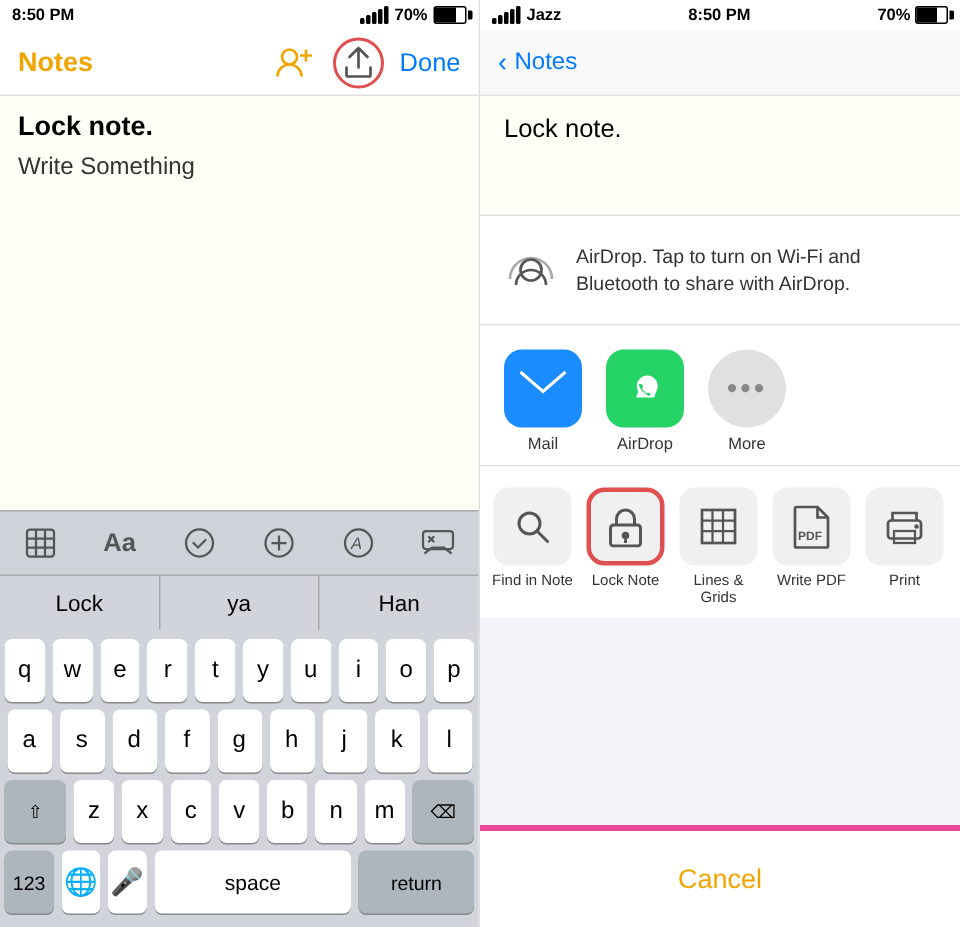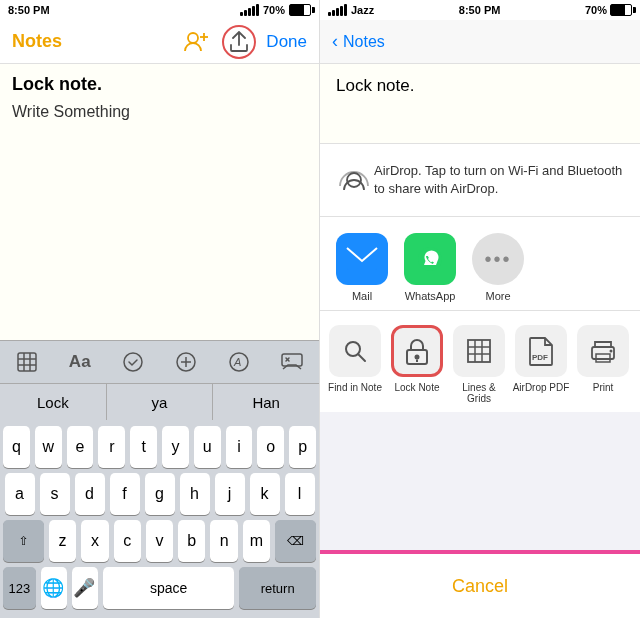--- a/index.html
+++ b/index.html
@@ -258,21 +258,21 @@
       background: #f2f2f7;
       display: flex;
       flex-direction: column;
     }
 
     .airdrop-section {
       background: #fff;
       padding: 14px 16px;
       display: flex;
       align-items: center;
-      gap: 2px;
+      gap: 12px;
       border-bottom: 1px solid #e0e0e0;
       margin: 0;
     }
 
     .airdrop-icon {
       width: 44px;
       height: 44px;
       display: flex;
       align-items: center;
       justify-content: center;
@@ -625,21 +625,21 @@
         <span class="app-label">Mail</span>
       </div>
       <div class="app-item">
         <div class="app-icon whatsapp">
           <svg width="32" height="32" viewBox="0 0 32 32" fill="none">
             <circle cx="16" cy="16" r="12" fill="#25d366"></circle>
             <path d="M10 22l1.5-4a7 7 0 1112 0l-1.5 4z" fill="white"></path>
             <path d="M12 13c0 4.4 6.6 8 6.6 8l1.4-1.4-1.8-1-1.2.8C15.5 18 14 16 14 16l.8-1.2-1-1.8L12 13z" fill="#25d366"></path>
           </svg>
         </div>
-        <span class="app-label">WhatsApp</span>
+        <span class="app-label">AirDrop</span>
       </div>
       <div class="app-item">
         <div class="app-icon more" style="display:flex;align-items:center;justify-content:center;">
           <span style="font-size:20px;color:#888;letter-spacing:2px;">•••</span>
         </div>
         <span class="app-label">More</span>
       </div>
     </div>
 
     <div class="actions-row">
@@ -676,21 +676,21 @@
         <span class="action-label">Lines &amp; Grids</span>
       </div>
       <div class="action-item">
         <div class="action-icon">
           <svg width="26" height="30" viewBox="0 0 26 30" fill="none">
             <path d="M3 2h14l7 7v19a1 1 0 01-1 1H3a1 1 0 01-1-1V3a1 1 0 011-1z" stroke="#555" stroke-width="1.8" fill="none"></path>
             <path d="M17 2v7h7" stroke="#555" stroke-width="1.8" fill="none"></path>
             <text x="4" y="24" font-size="8" fill="#555" font-weight="bold">PDF</text>
           </svg>
         </div>
-        <span class="action-label">AirDrop PDF</span>
+        <span class="action-label">Write PDF</span>
       </div>
       <div class="action-item">
         <div class="action-icon">
           <svg width="28" height="26" viewBox="0 0 28 26" fill="none">
             <rect x="3" y="9" width="22" height="12" rx="2" stroke="#555" stroke-width="1.8" fill="none"></rect>
             <path d="M6 9V4h16v5" stroke="#555" stroke-width="1.8" fill="none"></path>
             <rect x="7" y="16" width="14" height="8" stroke="#555" stroke-width="1.5" fill="none"></rect>
             <circle cx="22" cy="13" r="1.5" fill="#555"></circle>
           </svg>
         </div>

